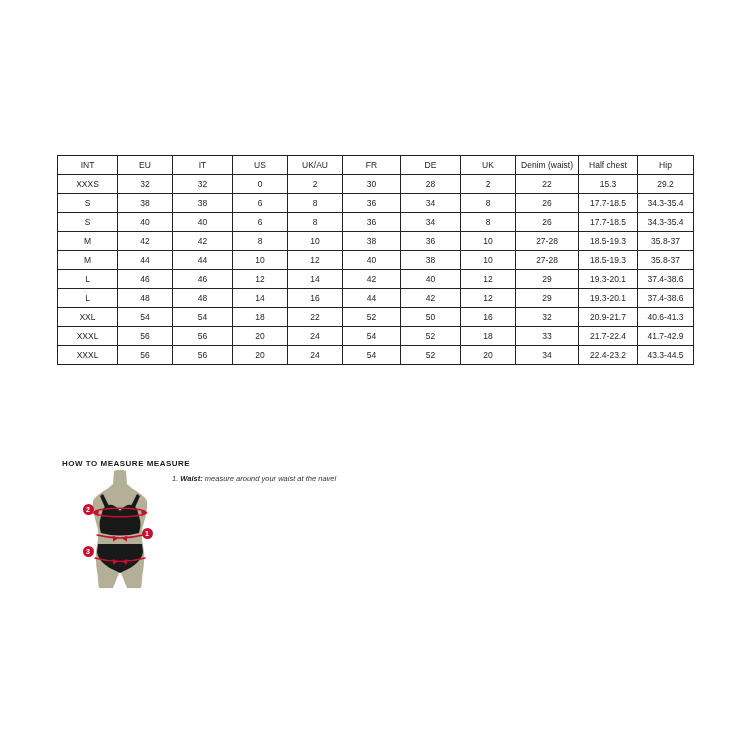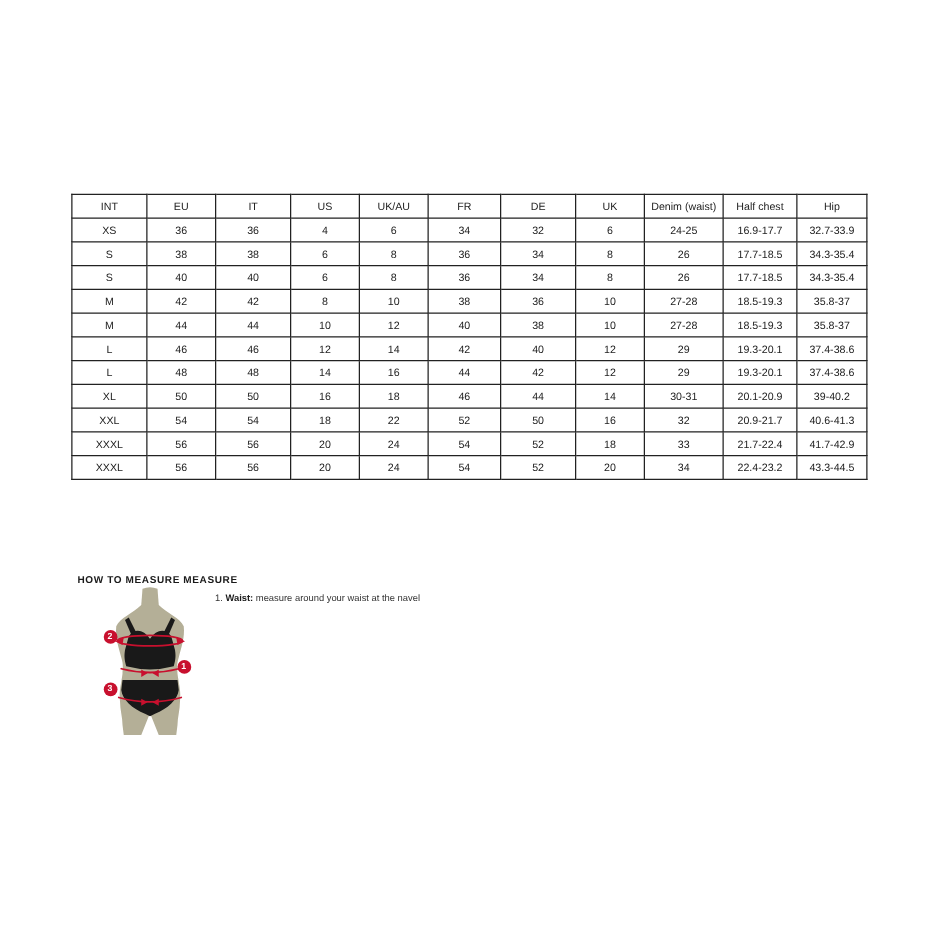--- a/index.html
+++ b/index.html
@@ -40,21 +40,21 @@
   
   .measure-heading{
     position:absolute;left:62px;top:459px;
     font-size:8px;font-weight:bold;letter-spacing:.5px;
     color:#1a1a1a;white-space:nowrap;
   }
   .measure-steps{
     position:absolute;left:172px;top:471px;
     font-size:7.5px;color:#333;white-space:nowrap;
   }
-  .measure-steps .step{height:15px;line-height:15px;}
+  .measure-steps .step{height:15px;line-height:15px;font-style:italic;}
   .measure-steps .step-label{font-weight:bold;color:#1a1a1a;}
 
   
   .figure{position:absolute;left:70px;top:468px;width:100px;height:126px;}
   .figure svg{position:absolute;left:0;top:0;}
   .fill-mann{fill:var(--mannequin);}
   .fill-suit{fill:var(--suit);}
   .red-line{stroke:var(--red);stroke-width:1.4;fill:none;stroke-linecap:round;}
   .red-fill{fill:var(--red);}
   .badge{
@@ -95,31 +95,31 @@
           <th>FR</th>
           <th>DE</th>
           <th>UK</th>
           <th>Denim (waist)</th>
           <th>Half chest</th>
           <th>Hip</th>
         </tr>
     </thead>
     <tbody>
         <tr>
-          <td>XS</td>
-          <td>36</td>
-          <td>36</td>
-          <td>4</td>
-          <td>6</td>
-          <td>34</td>
+          <td>XXXS</td>
           <td>32</td>
-          <td>6</td>
-          <td>24-25</td>
-          <td>16.9-17.7</td>
-          <td>32.7-33.9</td>
+          <td>32</td>
+          <td>0</td>
+          <td>2</td>
+          <td>30</td>
+          <td>28</td>
+          <td>2</td>
+          <td>22</td>
+          <td>15.3</td>
+          <td>29.2</td>
         </tr>
         <tr>
           <td>S</td>
           <td>38</td>
           <td>38</td>
           <td>6</td>
           <td>8</td>
           <td>36</td>
           <td>34</td>
           <td>8</td>
@@ -184,33 +184,20 @@
           <td>48</td>
           <td>48</td>
           <td>14</td>
           <td>16</td>
           <td>44</td>
           <td>42</td>
           <td>12</td>
           <td>29</td>
           <td>19.3-20.1</td>
           <td>37.4-38.6</td>
-        </tr>
-        <tr>
-          <td>XL</td>
-          <td>50</td>
-          <td>50</td>
-          <td>16</td>
-          <td>18</td>
-          <td>46</td>
-          <td>44</td>
-          <td>14</td>
-          <td>30-31</td>
-          <td>20.1-20.9</td>
-          <td>39-40.2</td>
         </tr>
         <tr>
           <td>XXL</td>
           <td>54</td>
           <td>54</td>
           <td>18</td>
           <td>22</td>
           <td>52</td>
           <td>50</td>
           <td>16</td>

